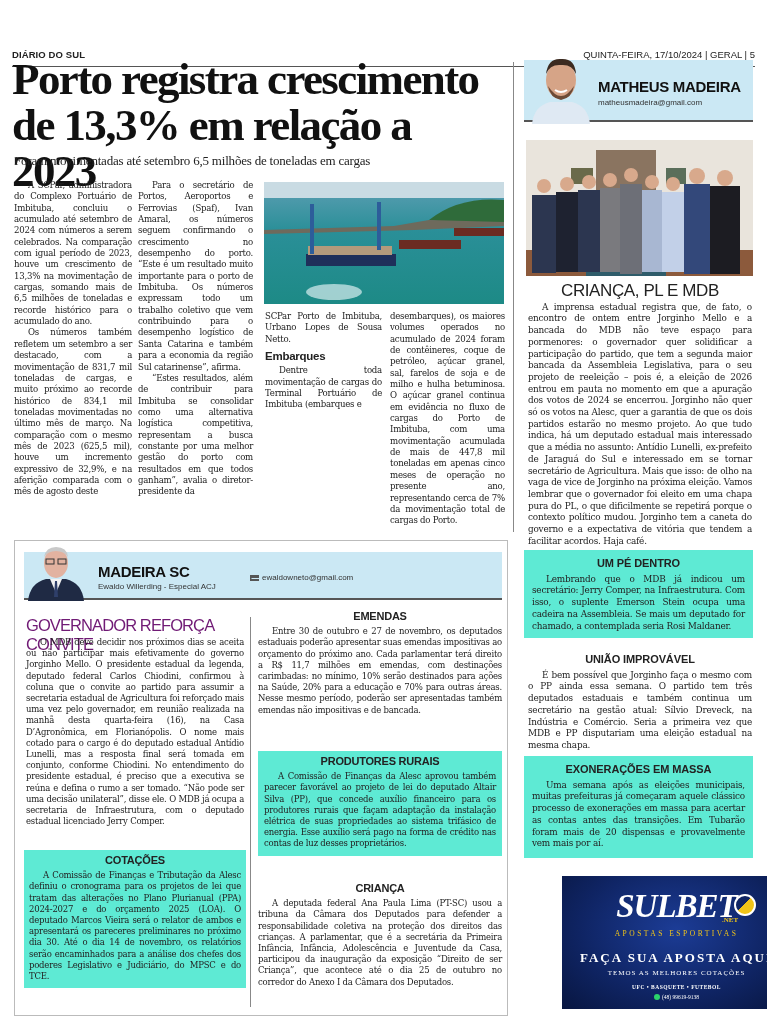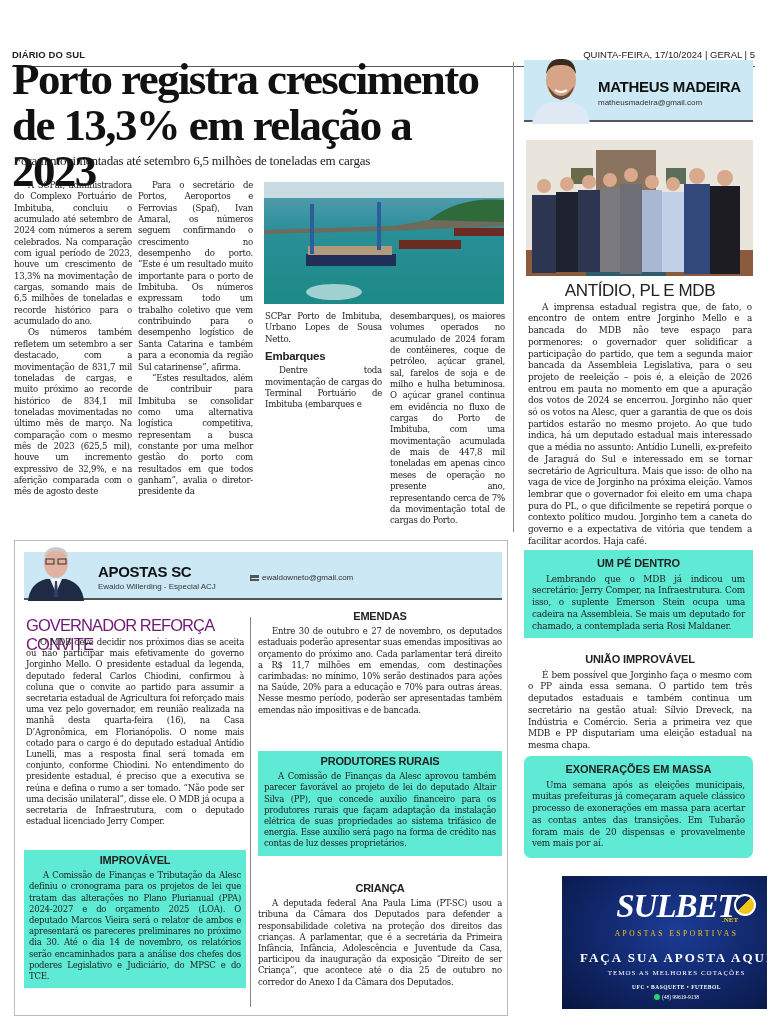--- a/index.html
+++ b/index.html
@@ -49,21 +49,21 @@
     text-align: justify; color: #222; letter-spacing: -0.2px; }
   .rcol p { text-indent: 14px; }
   .rcol .sec-title { font-family: "Liberation Sans", sans-serif; font-weight: bold; text-align: center;
     text-indent: 0; font-size: 11px; margin-bottom: 4px; letter-spacing: -0.1px; }
   .rcol .big-title { font-family: "Liberation Sans", sans-serif; font-size: 17px; text-align: center;
     margin-bottom: 5px; letter-spacing: -0.4px; }
   .shade { background: #5eead4; }
   .r-main { top: 285px; }
   .r-box1 { top: 550px; left: 524px; width: 229px; padding: 8px 8px 6px 8px; }
   .r-sec2 { top: 654px; }
-  .r-box2 { top: 756px; left: 524px; width: 229px; padding: 8px 8px 8px 8px; border-radius: 7px; }
+  .r-box2 { top: 756px; left: 524px; width: 229px; padding: 8px 8px 8px 8px; }
 
   
   .ad { position: absolute; left: 524px; top: 876px; width: 229px; height: 133px;
     background: radial-gradient(ellipse at 50% 40%, #1c3c96 0%, #0f2463 60%, #081640 100%); overflow: hidden;
     font-family: Liberation Serif, serif; color: #fff; text-align: center; margin-left: 38px; }
   .ad .logo { position: absolute; left: 0; right: 0; top: 12px; font-size: 33px; font-weight: bold; font-style: italic;
     letter-spacing: -1px; color: #fff; }
   .ad .net { position: absolute; left: 160px; top: 40px; font-size: 7px; font-weight: bold; color: #f0c419; }
   .ad .ball { position: absolute; left: 172px; top: 18px; width: 22px; height: 22px; border-radius: 50%;
     border: 2px solid #fff; background: linear-gradient(135deg, #0f2463 0 45%, #f0c419 45% 100%); }
@@ -210,21 +210,21 @@
         <circle cx="105" cy="35" r="7"></circle>
         <circle cx="126" cy="42" r="7"></circle>
       <circle cx="147" cy="44" r="7"></circle>
         <circle cx="171" cy="36" r="8"></circle>
         <circle cx="199" cy="38" r="8"></circle>
     </g>
   </svg>
 </div>
 
 <div class="rcol r-main">
-  <div class="big-title">ANTÍDIO, PL E MDB</div>
+  <div class="big-title">CRIANÇA, PL E MDB</div>
   <p>A imprensa estadual registra que, de fato, o encontro de ontem entre Jorginho Mello e a bancada do MDB não teve espaço para pormenores: o governador quer solidificar a participação do partido, que tem a segunda maior bancada da Assembleia Legislativa, para o seu projeto de reeleição – pois é, a eleição de 2026 entrou em pauta no momento em que a apuração dos votos de 2024 se encerrou. Jorginho não quer só os votos na Alesc, quer a garantia de que os dois partidos estarão no mesmo projeto. Ao que tudo indica, há um deputado estadual mais interessado que a média no assunto: Antídio Lunelli, ex-prefeito de Jaraguá do Sul e interessado em se tornar secretário de Agricultura. Mais que isso: de olho na vaga de vice de Jorginho na próxima eleição. Vamos lembrar que o governador foi eleito em uma chapa pura do PL, o que dificilmente se repetirá porque o contexto político mudou. Jorginho tem a caneta do governo e a expectativa de vitória que tendem a facilitar acordos. Haja café.</p>
 </div>
 
 <div class="rcol shade r-box1">
   <div class="sec-title">UM PÉ DENTRO</div>
   <p>Lembrando que o MDB já indicou um secretário: Jerry Comper, na Infraestrutura. Com isso, o suplente Emerson Stein ocupa uma cadeira na Assembleia. Se mais um deputado for chamado, a contemplada seria Rosi Maldaner.</p>
 </div>
 
 <div class="rcol r-sec2">
   <div class="sec-title">UNIÃO IMPROVÁVEL</div>
@@ -253,34 +253,34 @@
   <svg width="60" height="58" viewBox="0 0 60 58">
     <path d="M2 58 Q4 40 20 36 L40 36 Q56 40 58 58 Z" fill="#1f2a44"></path>
     <path d="M24 36 L30 50 L36 36 Z" fill="#f2f2f2"></path>
     <path d="M29 38 L31 38 L32 54 L28 54 Z" fill="#2f3f6a"></path>
     <ellipse cx="30" cy="20" rx="12" ry="15" fill="#e2b2a0"></ellipse>
     <path d="M18 14 Q20 4 30 4 Q41 4 42 14 Q38 8 30 8 Q22 8 18 14 Z" fill="#c9c9c9"></path>
     <rect x="20" y="16" width="8" height="5" fill="none" stroke="#333" stroke-width="1"></rect>
     <rect x="32" y="16" width="8" height="5" fill="none" stroke="#333" stroke-width="1"></rect>
   </svg>
 </div>
-<div class="ac-title">APOSTAS SC</div>
+<div class="ac-title">MADEIRA SC</div>
 <div class="ac-sub">Ewaldo Willerding - Especial ACJ</div>
 <div class="ac-email">
   <span class="mail-icon"></span>
   <span>ewaldowneto@gmail.com</span>
 </div>
 
 <div class="ac-lead-title">GOVERNADOR REFORÇA CONVITE</div>
 <div class="acol a-lead">
   <p>O MDB deve decidir nos próximos dias se aceita ou não participar mais efetivamente do governo Jorginho Mello. O presidente estadual da legenda, deputado federal Carlos Chiodini, confirmou à coluna que o convite ao partido para assumir a secretaria estadual de Agricultura foi reforçado mais uma vez pelo governador, em reunião realizada na manhã desta quarta-feira (16), na Casa D’Agronômica, em Florianópolis. O nome mais cotado para o cargo é do deputado estadual Antídio Lunelli, mas a resposta final será tomada em conjunto, conforme Chiodini. No entendimento do presidente estadual, é preciso que a executiva se reúna e defina o rumo a ser tomado. “Não pode ser uma decisão unilateral”, disse ele. O MDB já ocupa a secretaria de Infraestrutura, com o deputado estadual licenciado Jerry Comper.</p>
 </div>
 
 <div class="acol shade a-orc">
-  <div class="sec-title">IMPROVÁVEL</div>
+  <div class="sec-title">COTAÇÕES</div>
   <p>A Comissão de Finanças e Tributação da Alesc definiu o cronograma para os projetos de lei que tratam das alterações no Plano Plurianual (PPA) 2024-2027 e do orçamento 2025 (LOA). O deputado Marcos Vieira será o relator de ambos e apresentará os pareceres preliminares no próximo dia 30. Até o dia 14 de novembro, os relatórios serão encaminhados para a análise dos chefes dos poderes Legislativo e Judiciário, do MPSC e do TCE.</p>
 </div>
 
 <div class="ac-vline"></div>
 
 <div class="acol a-emendas">
   <div class="sec-title">EMENDAS</div>
   <p>Entre 30 de outubro e 27 de novembro, os deputados estaduais poderão apresentar suas emendas impositivas ao orçamento do próximo ano. Cada parlamentar terá direito a R$ 11,7 milhões em emendas, com destinações carimbadas: no mínimo, 10% serão destinados para ações na Saúde, 20% para a educação e 70% para outras áreas. Nesse mesmo período, poderão ser apresentadas também emendas não impositivas e de bancada.</p>
 </div>
 

